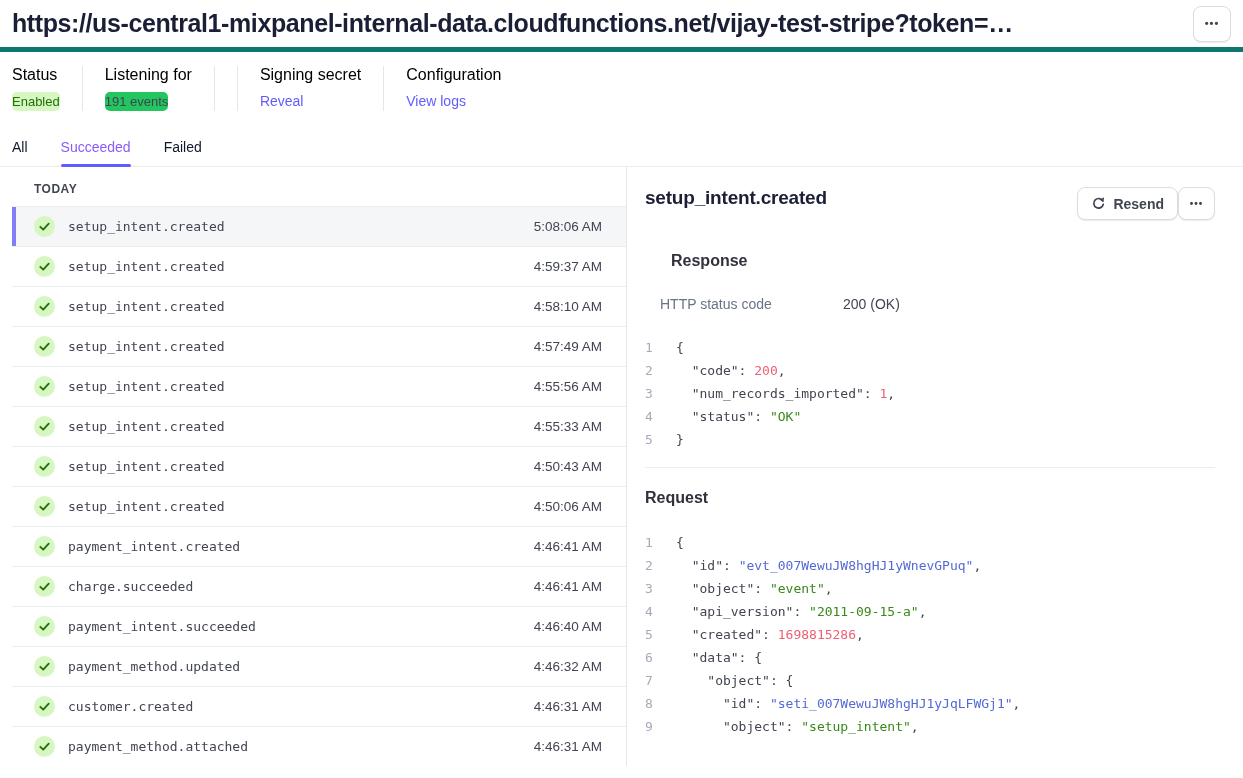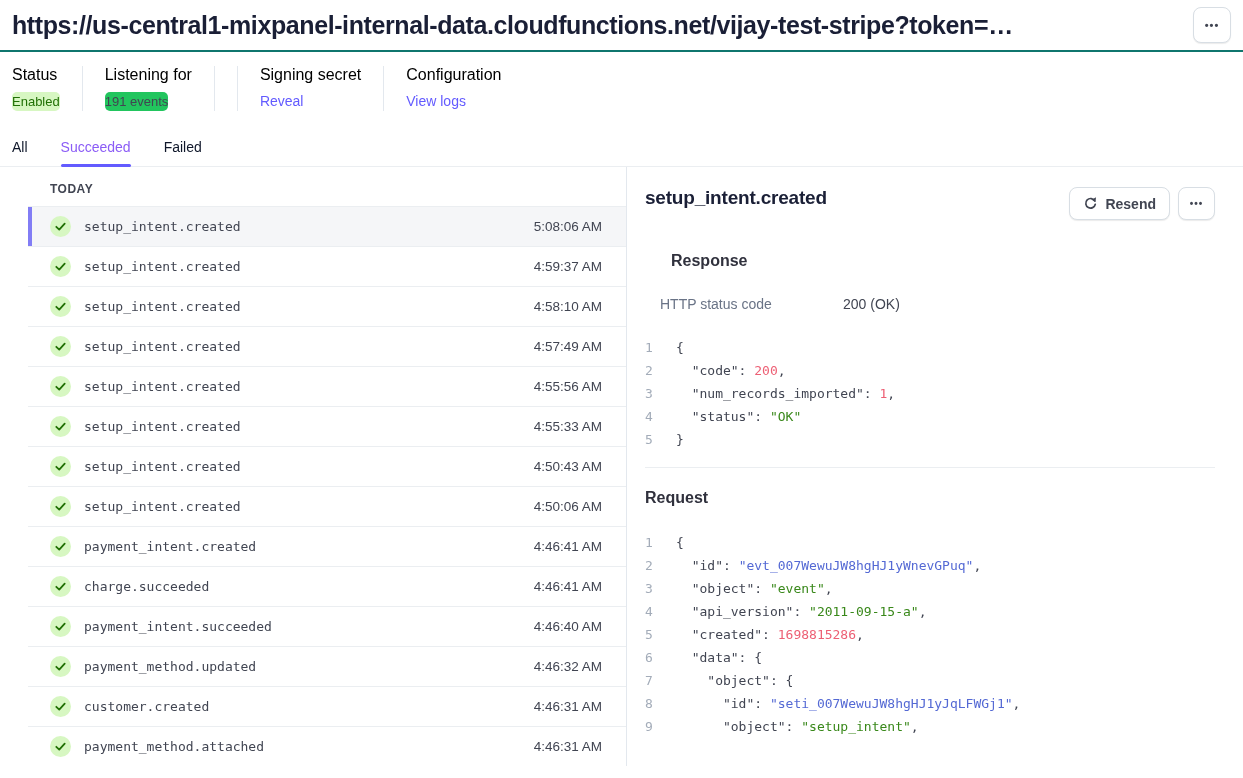--- a/index.html
+++ b/index.html
@@ -7,21 +7,21 @@
   body {
     font-family: "Liberation Sans", sans-serif;
     background: #ffffff;
     color: #414552;
   }
 
   
   .page-header {
     display: flex; align-items: center; justify-content: space-between;
     height: 52px; padding: 0 12px 0 12px;
-    border-bottom: 2px solid #0f766e;
+    border-bottom: 5px solid #0f766e;
   }
   .page-title {
     font-size: 25px; font-weight: 700; color: #1a1f36;
     letter-spacing: -0.4px; white-space: nowrap; overflow: hidden;
     max-width: 1180px;
   }
   .icon-btn {
     background: #fff; border: 1px solid #d8dee4; border-radius: 8px;
     box-shadow: 0 1px 1px rgba(0,0,0,0.08);
     width: 38px; height: 36px; cursor: pointer;
@@ -58,21 +58,21 @@
   .tab.active { color: #8b5cf6; }
   .tab.active::after {
     content: ""; position: absolute; left: 0; right: 0; bottom: -1px;
     height: 3px; background: #635bff; border-radius: 2px;
   }
 
   
   .content { display: flex; height: 599px; }
   .event-panel {
     width: 627px; min-width: 627px; border-right: 1px solid #e3e8ee;
-    padding-left: 28px; overflow: hidden;
+    padding-left: 12px; overflow: hidden;
   }
   .group-label {
     font-size: 12px; font-weight: 600; color: #414552; letter-spacing: 0.5px;
     padding: 15px 0 10px 22px; border-bottom: 1px solid #ebeef1;
   }
   .event-row {
     display: flex; align-items: center; height: 40px;
     border-bottom: 1px solid #ebeef1; cursor: pointer;
     padding: 0 24px 0 22px; position: relative;
   }
@@ -82,21 +82,21 @@
     width: 4px; background: #827df5;
   }
   .check { width: 21px; height: 21px; margin-right: 13px; display: inline-flex; }
   .event-name { font-family: "DejaVu Sans Mono", monospace; font-size: 13px; color: #414552; flex: 1; }
   .event-time { font-size: 13.5px; color: #414552; }
 
   
   .detail-panel { flex: 1; padding: 20px 28px 0 18px; overflow: hidden; }
   .detail-header { display: flex; align-items: flex-start; justify-content: space-between; }
   .detail-title { font-size: 19px; font-weight: 700; color: #1a1f36; letter-spacing: -0.2px; }
-  .detail-actions { display: flex; gap: 8px; }
+  .detail-actions { display: flex; }
   .btn {
     display: inline-flex; align-items: center; gap: 7px;
     background: #fff; border: 1px solid #d8dee4; border-radius: 8px;
     box-shadow: 0 1px 1px rgba(0,0,0,0.08);
     padding: 6px 13px; height: 33px;
     font-size: 14px; font-weight: 600; color: #414552; cursor: pointer;
   }
   .btn.square { width: 37px; justify-content: center; padding: 6px 0; letter-spacing: 1px; font-size: 10px; }
   .section-heading { font-size: 16px; font-weight: 700; color: #30313d; }
   .response-heading { margin-top: 32px; margin-left: 26px; }

